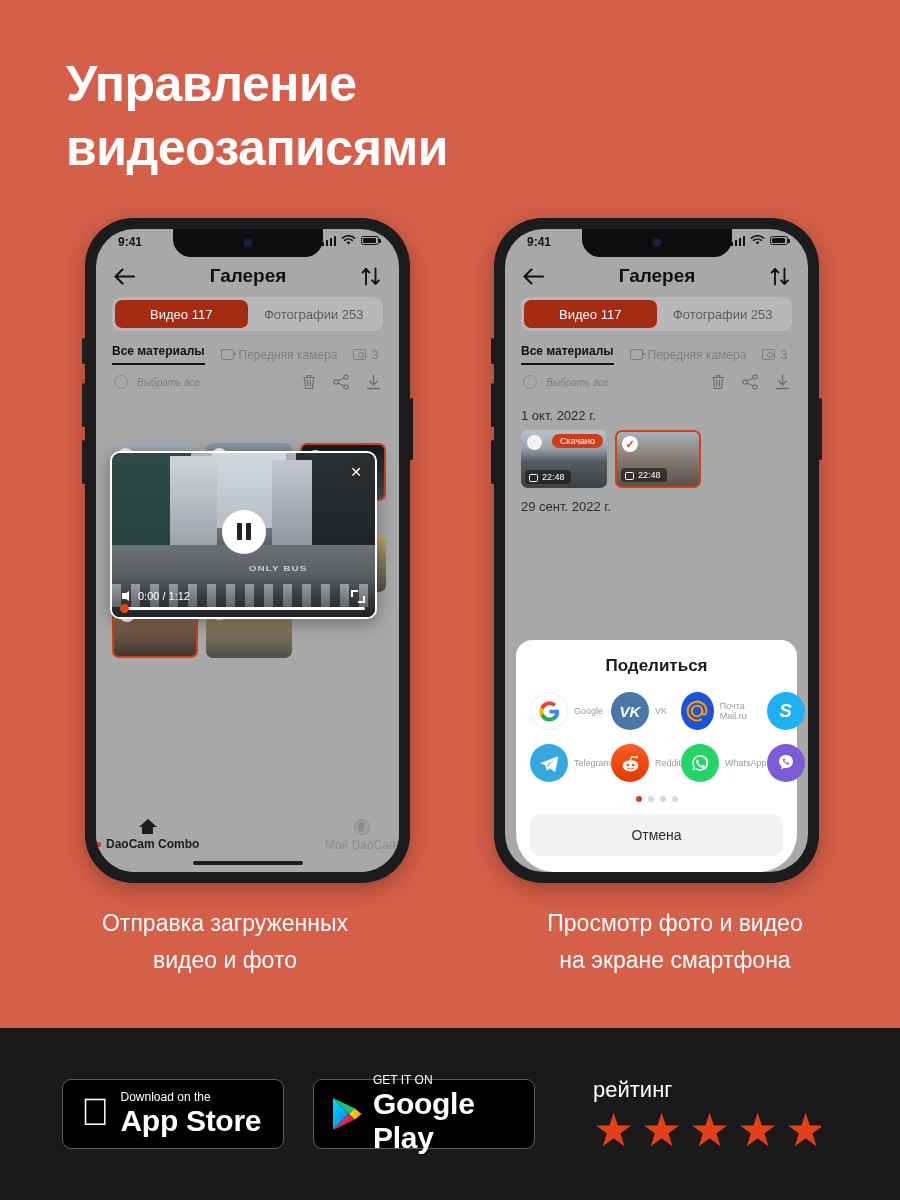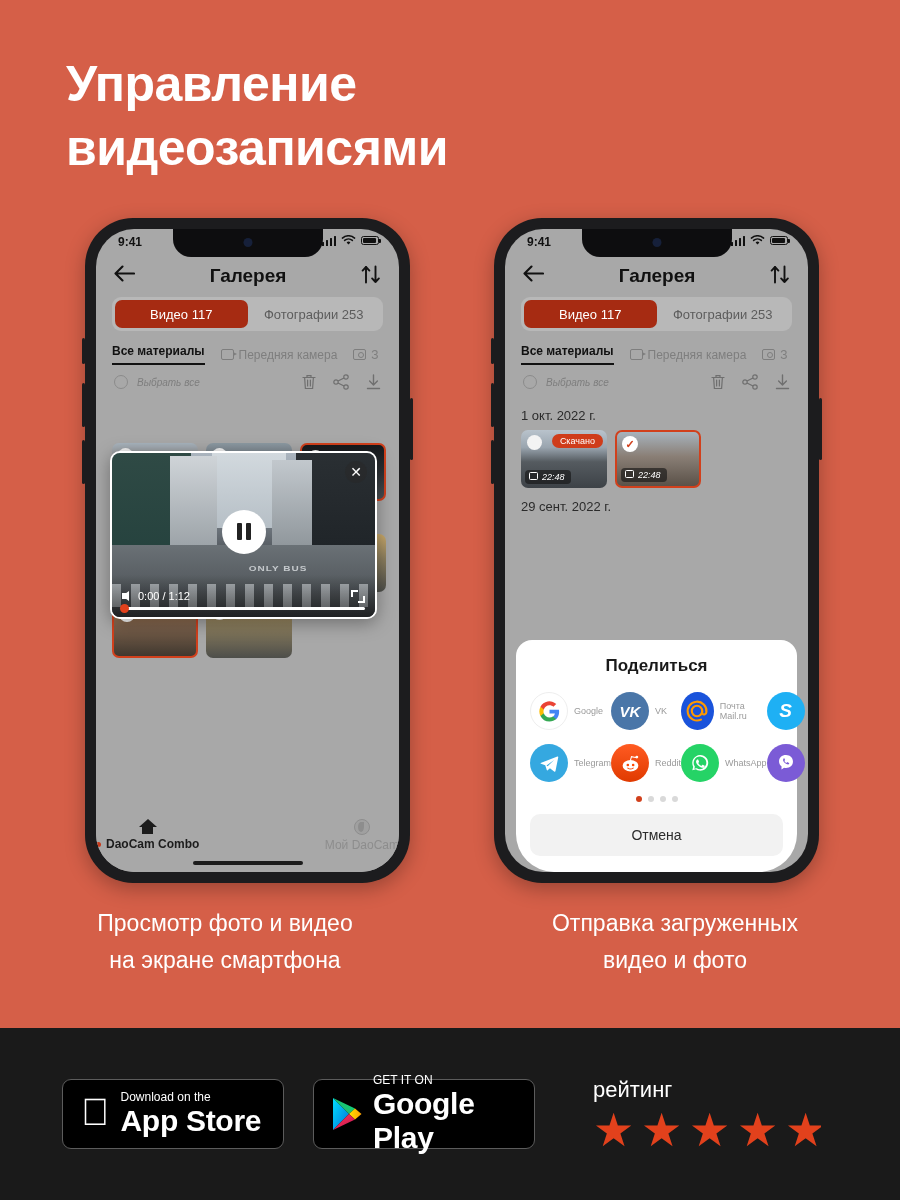--- a/index.html
+++ b/index.html
@@ -69,21 +69,21 @@
   .bars { display: flex; align-items: flex-end; gap: 1.5px; height: 10px; }
   .bars i { display:block; width:2.5px; background:#111; border-radius:.5px; }
   .bars i:nth-child(1){height:4px}.bars i:nth-child(2){height:6px}
   .bars i:nth-child(3){height:8px}.bars i:nth-child(4){height:10px}
   .battery { width:18px;height:9px;border:1.3px solid #111;border-radius:2.5px;position:relative;}
   .battery::after{content:"";position:absolute;right:-3px;top:2.2px;width:1.6px;height:4px;background:#111;border-radius:0 1px 1px 0;}
   .battery i{position:absolute;left:1px;top:1px;bottom:1px;width:13px;background:#111;border-radius:1px;}
 
   
   .app-header {
-    display:flex;align-items:flex-start;justify-content:space-between;
+    display:flex;align-items:center;justify-content:space-between;
     padding: 6px 18px 10px 18px;
   }
   .app-title { font-size: 19px; font-weight: bold; color:#111; }
   .icon-btn { color:#111; display:flex; align-items:center; }
 
   
   .segmented {
     margin: 0 16px; height: 34px;
     background: #b8b8b8; border-radius: 9px;
     display: flex; align-items: center; padding: 3px;
@@ -131,21 +131,21 @@
   }
   .thumb .tcheck {
     position:absolute; left:5px; top:4px; width:16px;height:16px;border-radius:50%;
     background:#fff; display:flex;align-items:center;justify-content:center;
     color:#d1401c; font-size:11px; font-weight:bold;
   }
   .thumb .tmeta {
     position:absolute; left:4px; bottom:4px;
     background: rgba(20,20,20,.62); color:#fff; font-size:9px;
     padding: 2px 6px 2px 4px; border-radius: 4px;
-    display:flex; align-items:flex-start; gap:4px;font-style:italic;
+    display:flex; align-items:flex-end; gap:4px;
   }
   .tmeta .mi { width:9px;height:8px;border:1px solid #fff;border-radius:1.5px;display:inline-block;}
   .badge-dl {
     position:absolute; right:4px; top:4px;
     background:#cf3c1a; color:#fff; font-size:9px;
     padding:2px 8px; border-radius:10px;
   }
 
   
   .px-street1 { background:
@@ -661,24 +661,24 @@
           <i></i>
           <i></i>
         </div>
         <div class="cancel-btn">Отмена</div>
       </div>
     </div>
   </div>
 </div>
 
 <div class="captions">
+  <div class="caption">Отправка загруженных
+видео и фото</div>
   <div class="caption">Просмотр фото и видео
 на экране смартфона</div>
-  <div class="caption">Отправка загруженных
-видео и фото</div>
 </div>
 
 <div class="footer">
 
   <div class="store-badge badge-apple">
     <span class="apple-logo"></span>
     <span>
       <span class="badge-txt-sm" style="display:block">Download on the</span>
       <span class="badge-txt-lg" style="display:block">App Store</span>
     </span>

